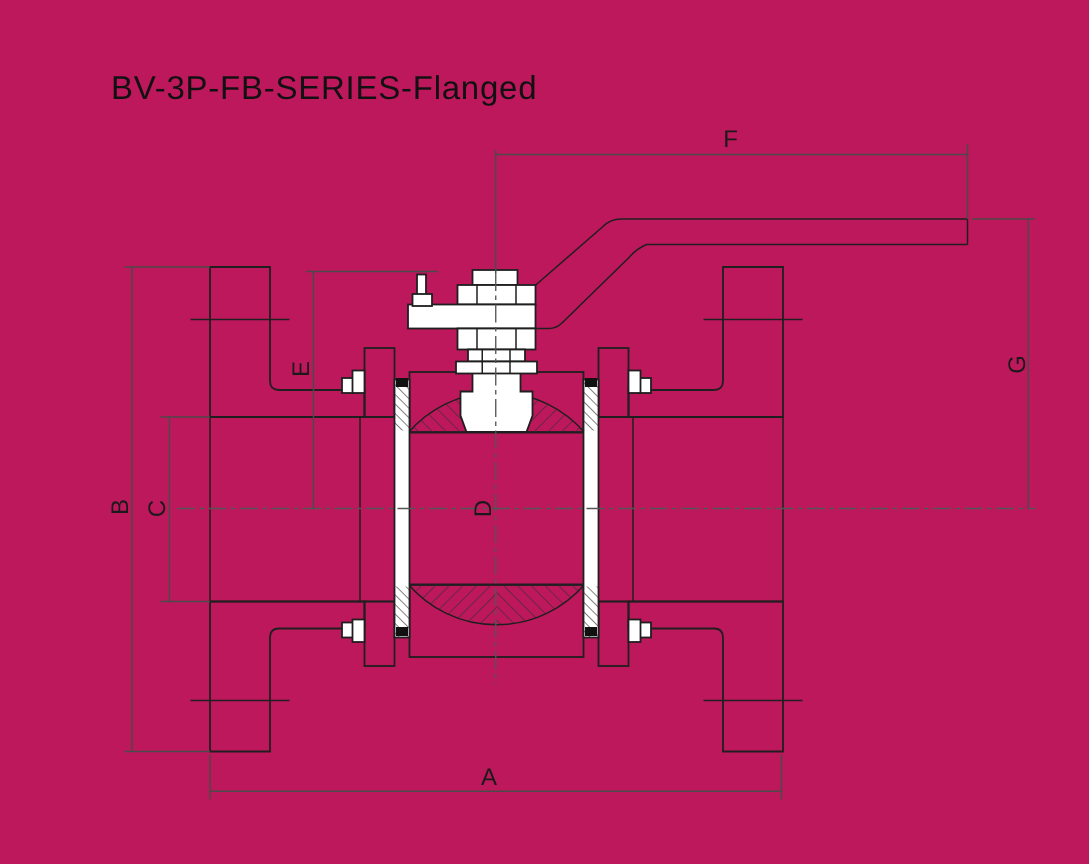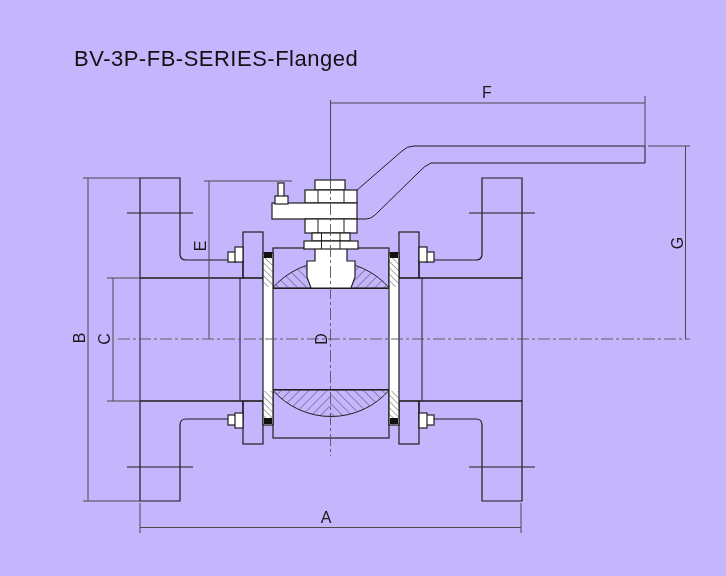--- a/index.html
+++ b/index.html
@@ -1,17 +1,17 @@
 <!DOCTYPE html>
 <html><head>
 <meta charset="utf-8">
 <style>
   html,body{margin:0;padding:0;background:#fff;}
   .canvas{
-    position:relative;width:726px;height:576px;background:#c4b5fd;overflow:hidden;
+    position:relative;width:726px;height:576px;background:#be185d;overflow:hidden;
     font-family:"Liberation Sans", sans-serif;
   }
   .title{
     position:absolute;left:74px;top:46px;font-size:22px;color:#111;
     letter-spacing:0.5px;white-space:nowrap;
   }
   svg{position:absolute;left:0;top:0;}
   svg text{
     font-family:"Liberation Sans", sans-serif;
     font-size:16px;fill:#1a1a1a;

